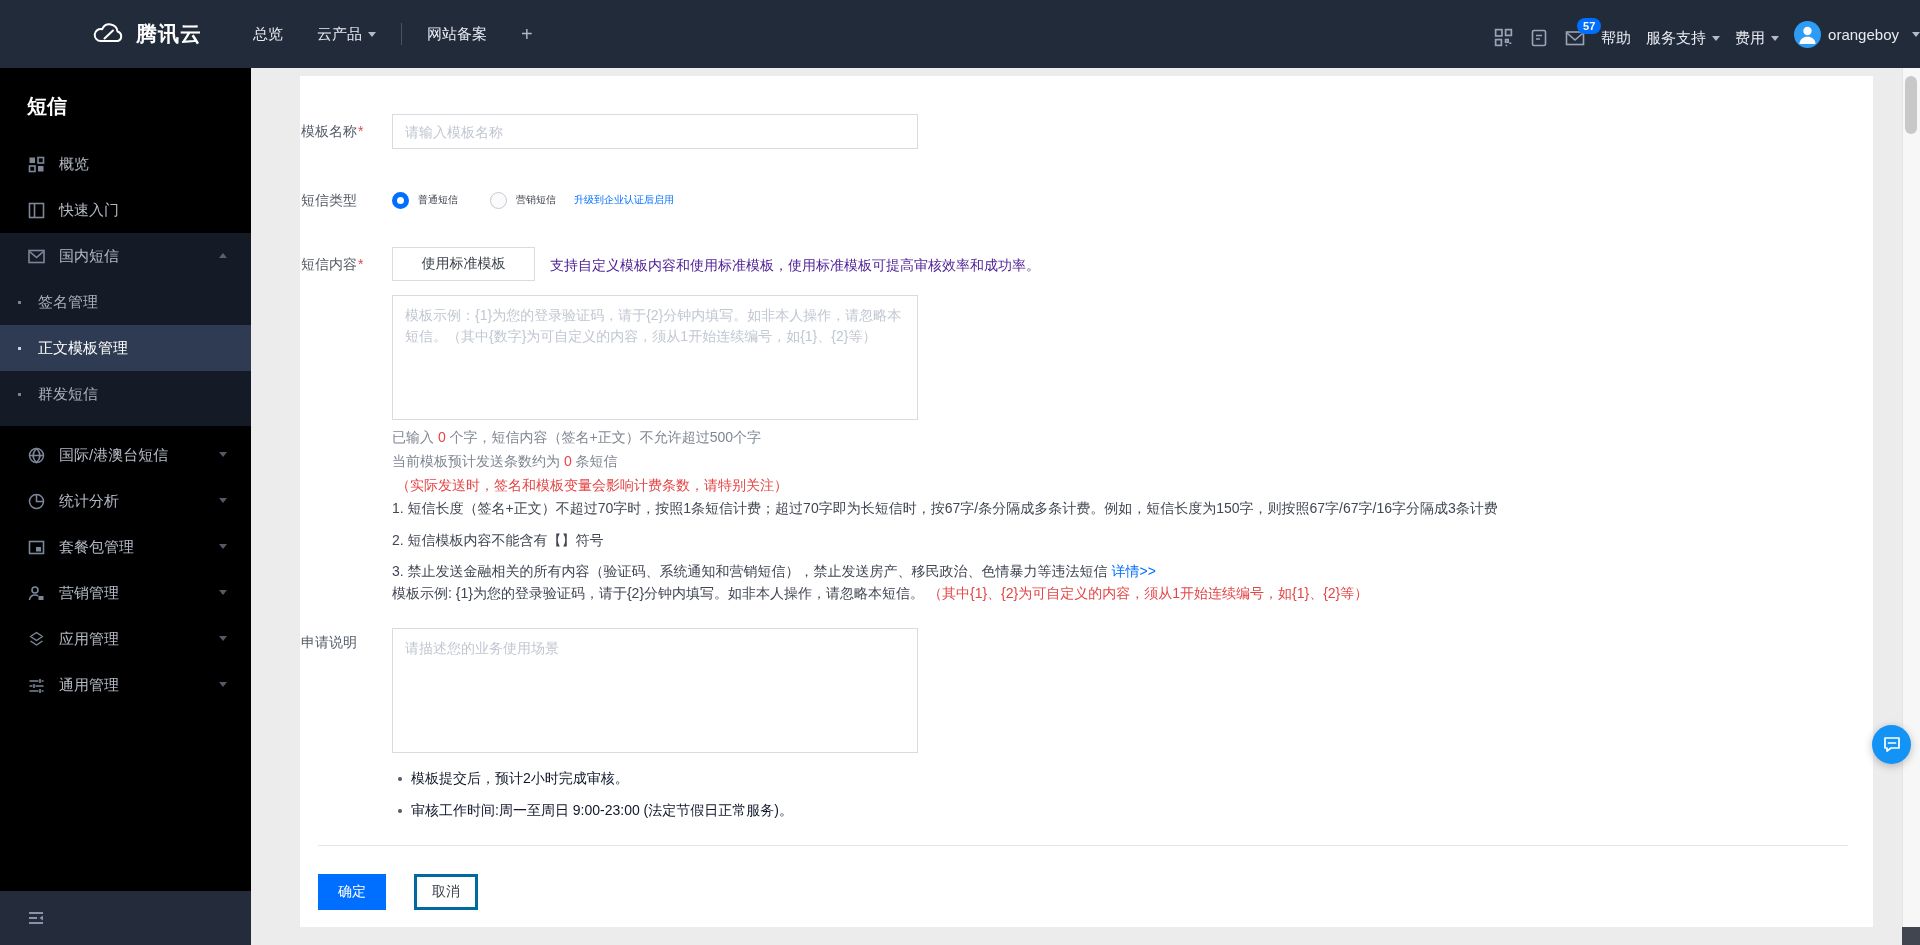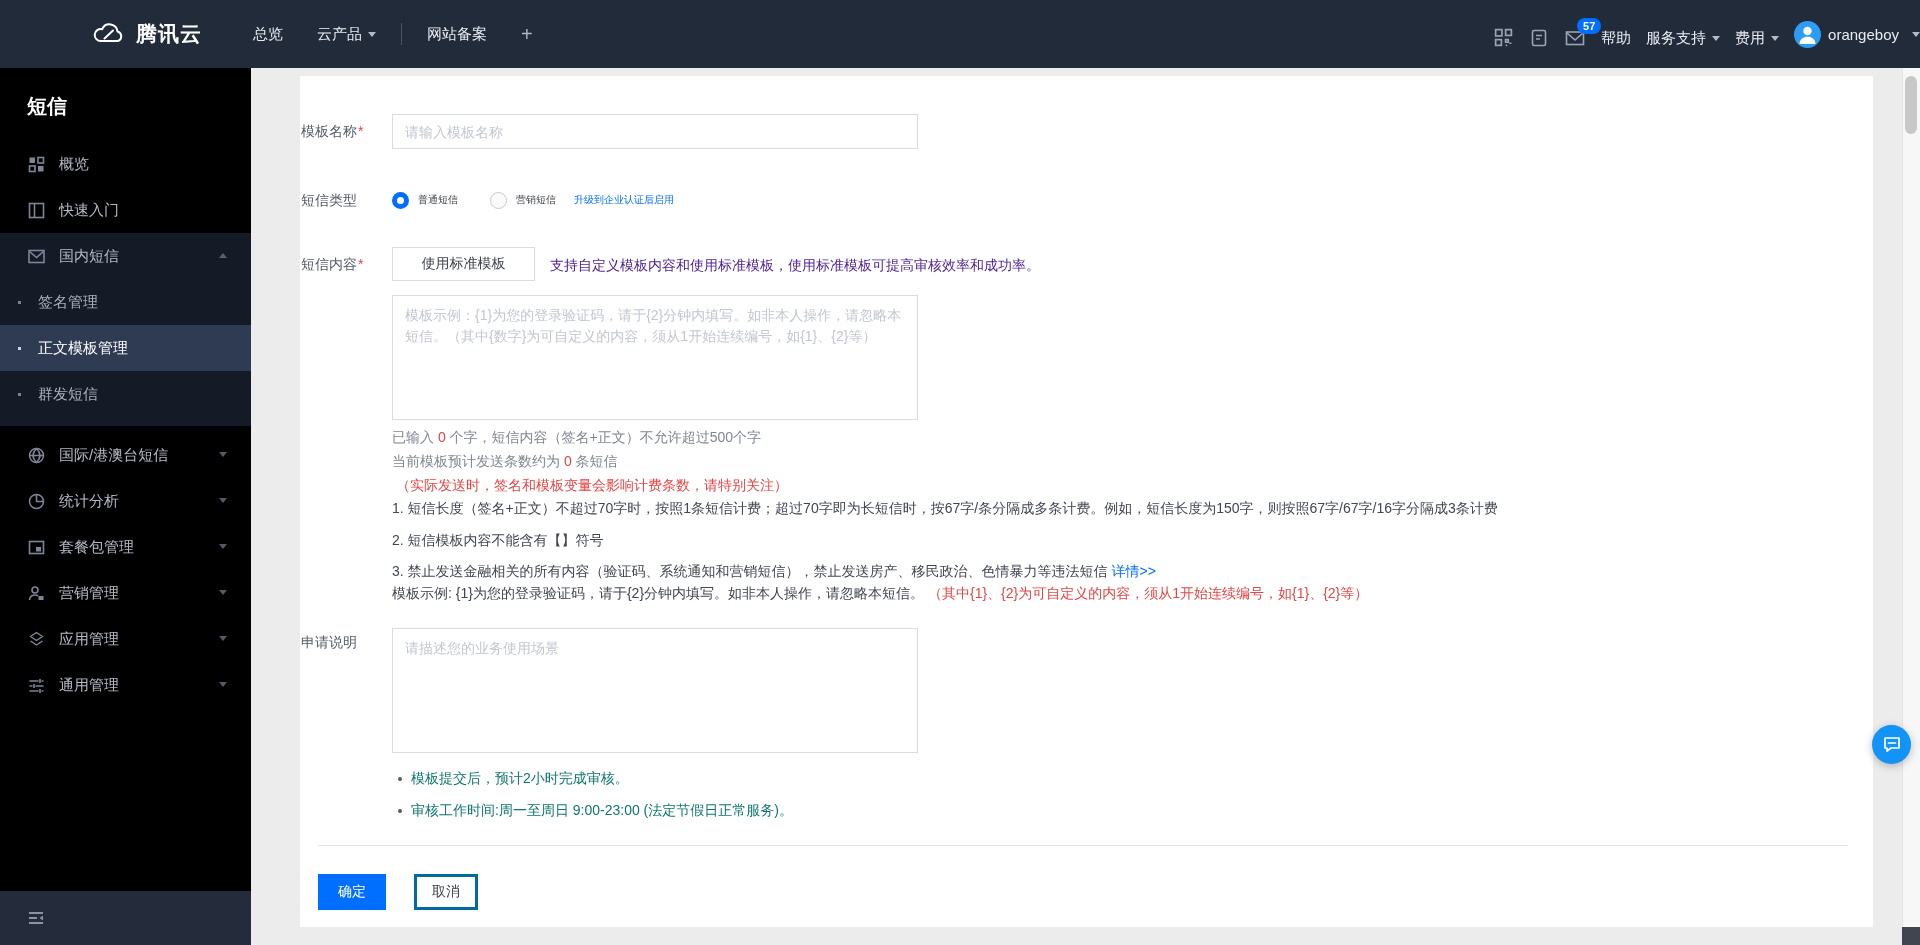--- a/index.html
+++ b/index.html
@@ -51,21 +51,21 @@
   .upgrade-link{color:#006eff;margin-left:18px;cursor:pointer}
   .std-btn{position:absolute;left:92px;top:171px;width:143px;height:34px;box-sizing:border-box;background:#fff;border:1px solid #d9dce1;color:#3c414b;font-size:14px;cursor:pointer;font-family:inherit}
   .hint{position:absolute;left:250px;top:179px;font-size:14px;color:#4c1d95;line-height:20px}
   .ta{position:absolute;box-sizing:border-box;border:1px solid #d7dce3;padding:9px 12px;font-size:14px;line-height:21px;color:#333;resize:none;outline:none;font-family:inherit}
   .ta1{left:92px;top:219px;width:526px;height:125px}
   .ta2{left:92px;top:552px;width:526px;height:125px}
   .info-line{position:absolute;left:92px;font-size:14px;line-height:20px;color:#7f8692;white-space:nowrap}
   .rule-line{position:absolute;left:92px;font-size:14px;line-height:20px;color:#404652;white-space:nowrap}
   .red{color:#e54545}
   .blue-link{color:#006eff;cursor:pointer}
-  .note-line{position:absolute;left:98px;display:flex;align-items:center;font-size:14px;color:#0f766e;white-space:nowrap}
+  .note-line{position:absolute;left:98px;display:flex;align-items:center;font-size:14px;color:#0f172a;white-space:nowrap}
   .note-line .ndot{width:4px;height:4px;border-radius:50%;background:#55585e;margin-right:9px;flex:0 0 auto}
   .divider{position:absolute;left:18px;top:769px;width:1530px;height:1px;background:#e5e6e8}
   .btn-primary{position:absolute;left:18px;top:798px;width:68px;height:36px;background:#006eff;color:#fff;border:none;font-size:14px;cursor:pointer;font-family:inherit}
   .btn-plain{position:absolute;left:114px;top:798px;width:64px;height:36px;background:#fff;color:#3c414b;border:3px solid #0369a1;box-sizing:border-box;font-size:14px;cursor:pointer;font-family:inherit}
 
   
   .scrollbar{position:absolute;right:0;top:68px;width:17px;bottom:0;background:#f7f7f7;border-left:1px solid #e4e4e4;z-index:6}
   .scroll-thumb{position:absolute;top:8px;left:2px;width:12px;height:58px;background:#c8c8c8;border-radius:7px;cursor:pointer}
   .scroll-corner{position:absolute;bottom:0;left:-1px;width:18px;height:18px;background:#40454f}
   .chat-btn{position:absolute;left:1872px;top:725px;width:39px;height:39px;border-radius:50%;background:#1493f6;display:flex;align-items:center;justify-content:center;box-shadow:0 2px 8px rgba(0,0,0,.25);cursor:pointer;z-index:8}

